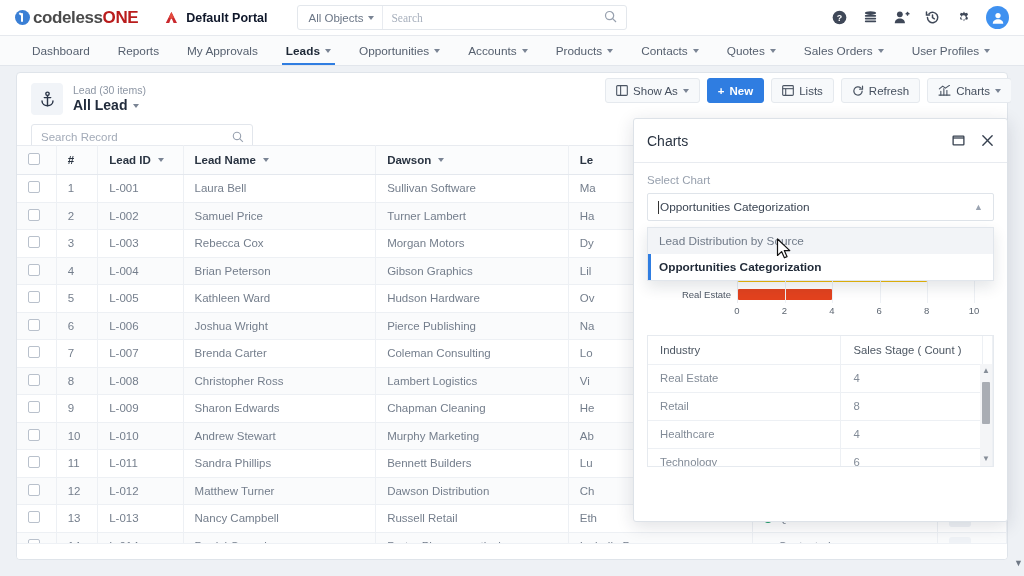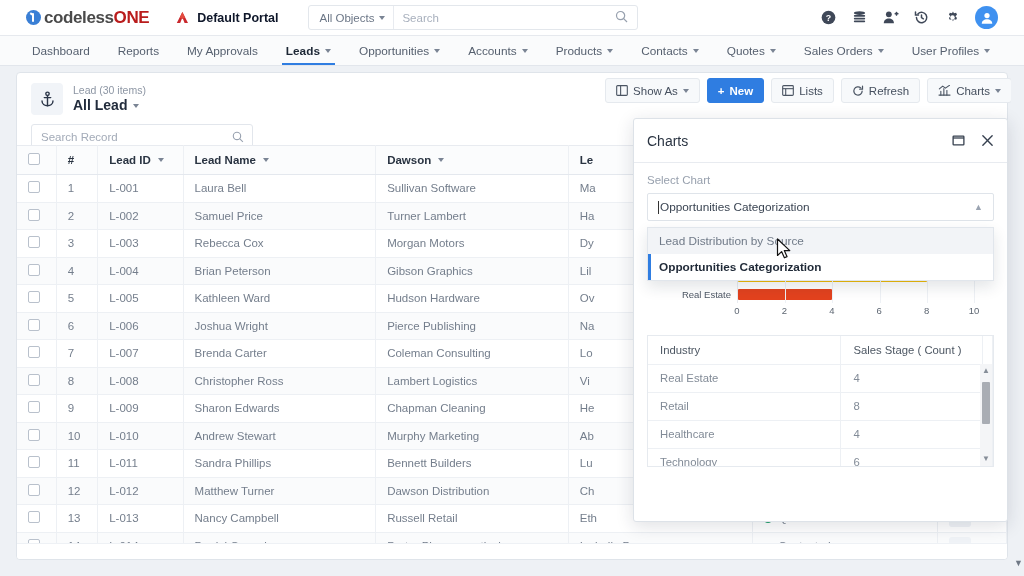--- a/index.html
+++ b/index.html
@@ -7,21 +7,21 @@
     width: 1024px; height: 576px;
     font-family: "Liberation Sans", sans-serif;
     background: #e8ecf1;
     overflow: hidden;
   }
   #app { position: relative; width: 1024px; height: 576px; background: #eef1f5; }
 
   
   .topbar {
     height: 36px; background: #fff; display: flex; align-items: center;
-    padding: 0 26px; border-bottom: 1px solid #e6e9ee; position: relative; z-index: 5;
+    padding: 0 15px; border-bottom: 1px solid #e6e9ee; position: relative; z-index: 5;
   }
   .logo { display: flex; align-items: center; font-size: 17px; font-weight: 700; letter-spacing: -.4px; }
   .logo-mark {
     width: 15px; height: 15px; border-radius: 50%; background: #3a7fd5;
     margin-right: 3px; position: relative; flex: 0 0 auto;
   }
   .logo-mark::after {
     content: ""; position: absolute; left: 6px; top: 3px; width: 2px; height: 9px;
     background: #fff; border-radius: 1px;
   }
@@ -43,21 +43,21 @@
   }
   .searchobj {
     font-size: 11.5px; color: #6b7686; padding: 0 8px 0 10px; display: flex;
     align-items: center; gap: 5px; border-right: 1px solid #e8ebf0; height: 100%;
     white-space: nowrap;
   }
   .caret { width: 0; height: 0; border-left: 3.5px solid transparent; border-right: 3.5px solid transparent;
            border-top: 4px solid #7a8494; display: inline-block; }
   .searchinput {
     flex: 1; border: 0; outline: 0; font-size: 11.5px; color: #3c4452;
-    padding: 0 8px; font-family: Liberation Sans, sans-serif; background: transparent;
+    padding: 0 8px; font-family: Liberation Serif, serif; background: transparent;
   }
   .searchinput::placeholder { color: #a8b0bd; }
   .search-ico { padding-right: 9px; color: #97a0ae; }
 
   .top-actions { margin-left: auto; display: flex; align-items: center; gap: 14px; }
   .tico { width: 17px; height: 17px; color: #3f4858; display: flex; align-items: center; justify-content: center; cursor: pointer; }
   .avatar {
     width: 23px; height: 23px; border-radius: 50%; background: #3f91f0;
     display: flex; align-items: center; justify-content: center; cursor: pointer;
   }

